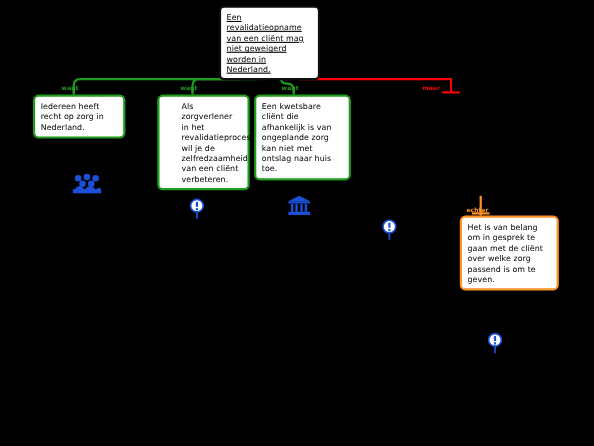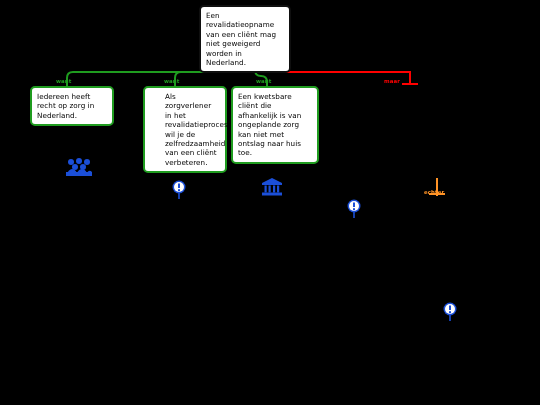--- a/index.html
+++ b/index.html
@@ -17,21 +17,21 @@
     color:#000000;
     border-radius:5px;
     box-sizing:border-box;
     padding:4px 5px;
     font-size:7.2px;
     line-height:9.4px;
     letter-spacing:0.05px;
     z-index:6;
   }
   .node .txt{display:block;}
-  .node-root{border:2px solid #0f0f0f;}
+  .node-root{border:2px solid #0f0f0f;text-decoration:underline;}
   .node-green{border:2px solid #1f9c1f;}
   .node-red{border:2px solid #ff0000;}
   .node-orange{border:2px solid #ff9326;}
 
   
   .edge-label{
     position:absolute;
     font-size:5.4px;
     line-height:6px;
     font-weight:bold;
@@ -90,20 +90,23 @@
 
   <div class="node node-green" style="left:143px;top:86px;width:84px;padding-left:20px;">
     <span class="txt">Als zorgverlener in het revalidatieproces, wil je de zelfredzaamheid van een cliënt verbeteren.</span>
   </div>
 
   <div class="node node-green" style="left:231px;top:86px;width:88px;">
     <span class="txt">Een kwetsbare cliënt die afhankelijk is van ongeplande zorg kan niet met ontslag naar huis toe.</span>
   </div>
 
 
+  <div class="node node-orange" style="left:418px;top:196px;width:90px;">
+    <span class="txt">Het is van belang om in gesprek te gaan met de cliënt over welke zorg passend is om te geven.</span>
+  </div>
 
   <div class="edge-label lab-green" style="left:56px;top:78px;">want</div>
   <div class="edge-label lab-green" style="left:164px;top:78px;">want</div>
   <div class="edge-label lab-green" style="left:256px;top:78px;">want</div>
   <div class="edge-label lab-red" style="left:384px;top:78px;">maar</div>
   <div class="edge-label lab-orange" style="left:424px;top:189px;">echter</div>
 
   <div class="marker" style="left:66px;top:158px;width:26px;height:18px;">
     <svg width="26" height="18" viewBox="0 0 26 18">
       <g fill="#1b4fd8">

